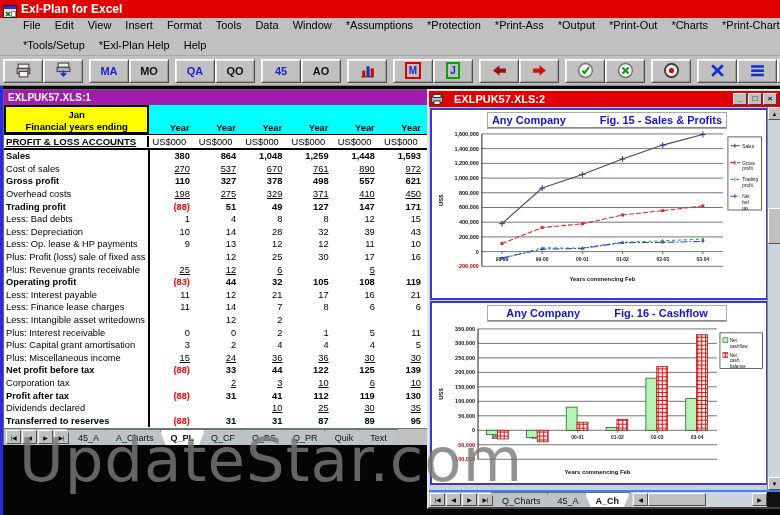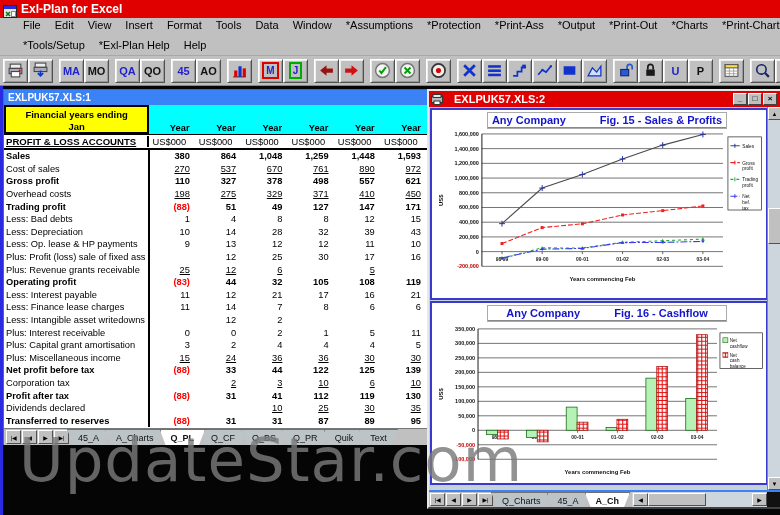--- a/index.html
+++ b/index.html
@@ -14,31 +14,31 @@
   
   .menurow { background:#c0c0c0; display:flex; align-items:flex-start; font-size:11px; color:#000; padding:0 16px; }
   #menu1 { height:20px; }
   #menu2 { height:18px; border-bottom:1px solid #a8a8a8; }
   .menuitem { padding:1px 7px; cursor:default; white-space:nowrap; }
   .winbtns { margin-left:auto; display:flex; gap:1px; padding-right:2px; }
   .wbtn { width:16px; height:14px; background:#c0c0c0; border:1px solid; border-color:#fff #404040 #404040 #fff; font-size:9px; line-height:11px; text-align:center; font-weight:bold; color:#000; }
 
   
   .toolbar { height:30px; display:flex; align-items:center; padding:2px 3px; border-bottom:1px solid #888; background:#c0c0c0; }
-  .tbtn { width:25px; height:24px; background:#c0c0c0; border:1px solid; border-color:#fff #505050 #505050 #fff; box-shadow:inset 1px 1px 0 #eee, inset -1px -1px 0 #999; display:flex; align-items:center; justify-content:center; font-size:11px; font-weight:bold; flex:0 0 auto; }
+  .tbtn { width:40px; height:24px; background:#c0c0c0; border:1px solid; border-color:#fff #505050 #505050 #fff; box-shadow:inset 1px 1px 0 #eee, inset -1px -1px 0 #999; display:flex; align-items:center; justify-content:center; font-size:11px; font-weight:bold; flex:0 0 auto; }
   .tbtn svg { width:17px; height:17px; }
   .tgap { margin-left:6px; }
   .tframe { border:2px solid; padding:0 2px; line-height:13px; font-size:10px; }
 
   
   .workspace { position:relative; height:429px; background:#050505; border-left:3px solid #2a2ae0; overflow:hidden; }
 
   
   .leftwin { position:absolute; left:0; top:3px; width:425px; height:356px; background:#fff; border:1px solid #666; z-index:1; }
-  .lw-title { height:15px; background:#3b82f6; color:#fff; font-weight:bold; font-size:10px; line-height:15px; padding-left:4px; }
+  .lw-title { height:15px; background:#a21caf; color:#fff; font-weight:bold; font-size:10px; line-height:15px; padding-left:4px; }
   .tbl { font-size:9.3px; color:#000; }
   .tbl-head { display:flex; height:30px; border-bottom:1px solid #000; }
   .corner { width:146px; background:#ffff00; border:2px solid #000; text-align:center; font-weight:bold; font-size:9.5px; line-height:12px; padding-top:2px; }
   .yearcols { flex:1; background:#00ffff; display:flex; }
   .ycell { width:46.3px; text-align:right; padding:0 6px 1px 0; font-weight:bold; display:flex; align-items:flex-end; justify-content:flex-end; }
   .tbl-sub { display:flex; height:15px; border-bottom:2px solid #000; align-items:center; }
   .sublabel { width:146px; font-weight:bold; text-decoration:underline; padding-left:2px; border-right:2px solid #000; font-size:9.6px; white-space:nowrap; overflow:hidden; }
   .subcell { width:46.3px; text-align:center; padding-right:6px; }
   .tbl-body { height:278px; overflow:hidden; }
   .trow { display:flex; height:12.6px; align-items:center; }
@@ -273,22 +273,22 @@
 
   <div class="workspace">
 
     <div class="leftwin">
       <div class="lw-title">
         <span>EXLPUK57.XLS:1</span>
       </div>
       <div class="tbl">
         <div class="tbl-head">
           <div class="corner">
+            <div>Jan</div>
             <div>Financial years ending</div>
-            <div>Jan</div>
           </div>
           <div class="yearcols" id="yearcols">
               <div class="ycell">Year</div>
               <div class="ycell">Year</div>
               <div class="ycell">Year</div>
               <div class="ycell">Year</div>
               <div class="ycell">Year</div>
               <div class="ycell">Year</div>
             </div>
         </div>

